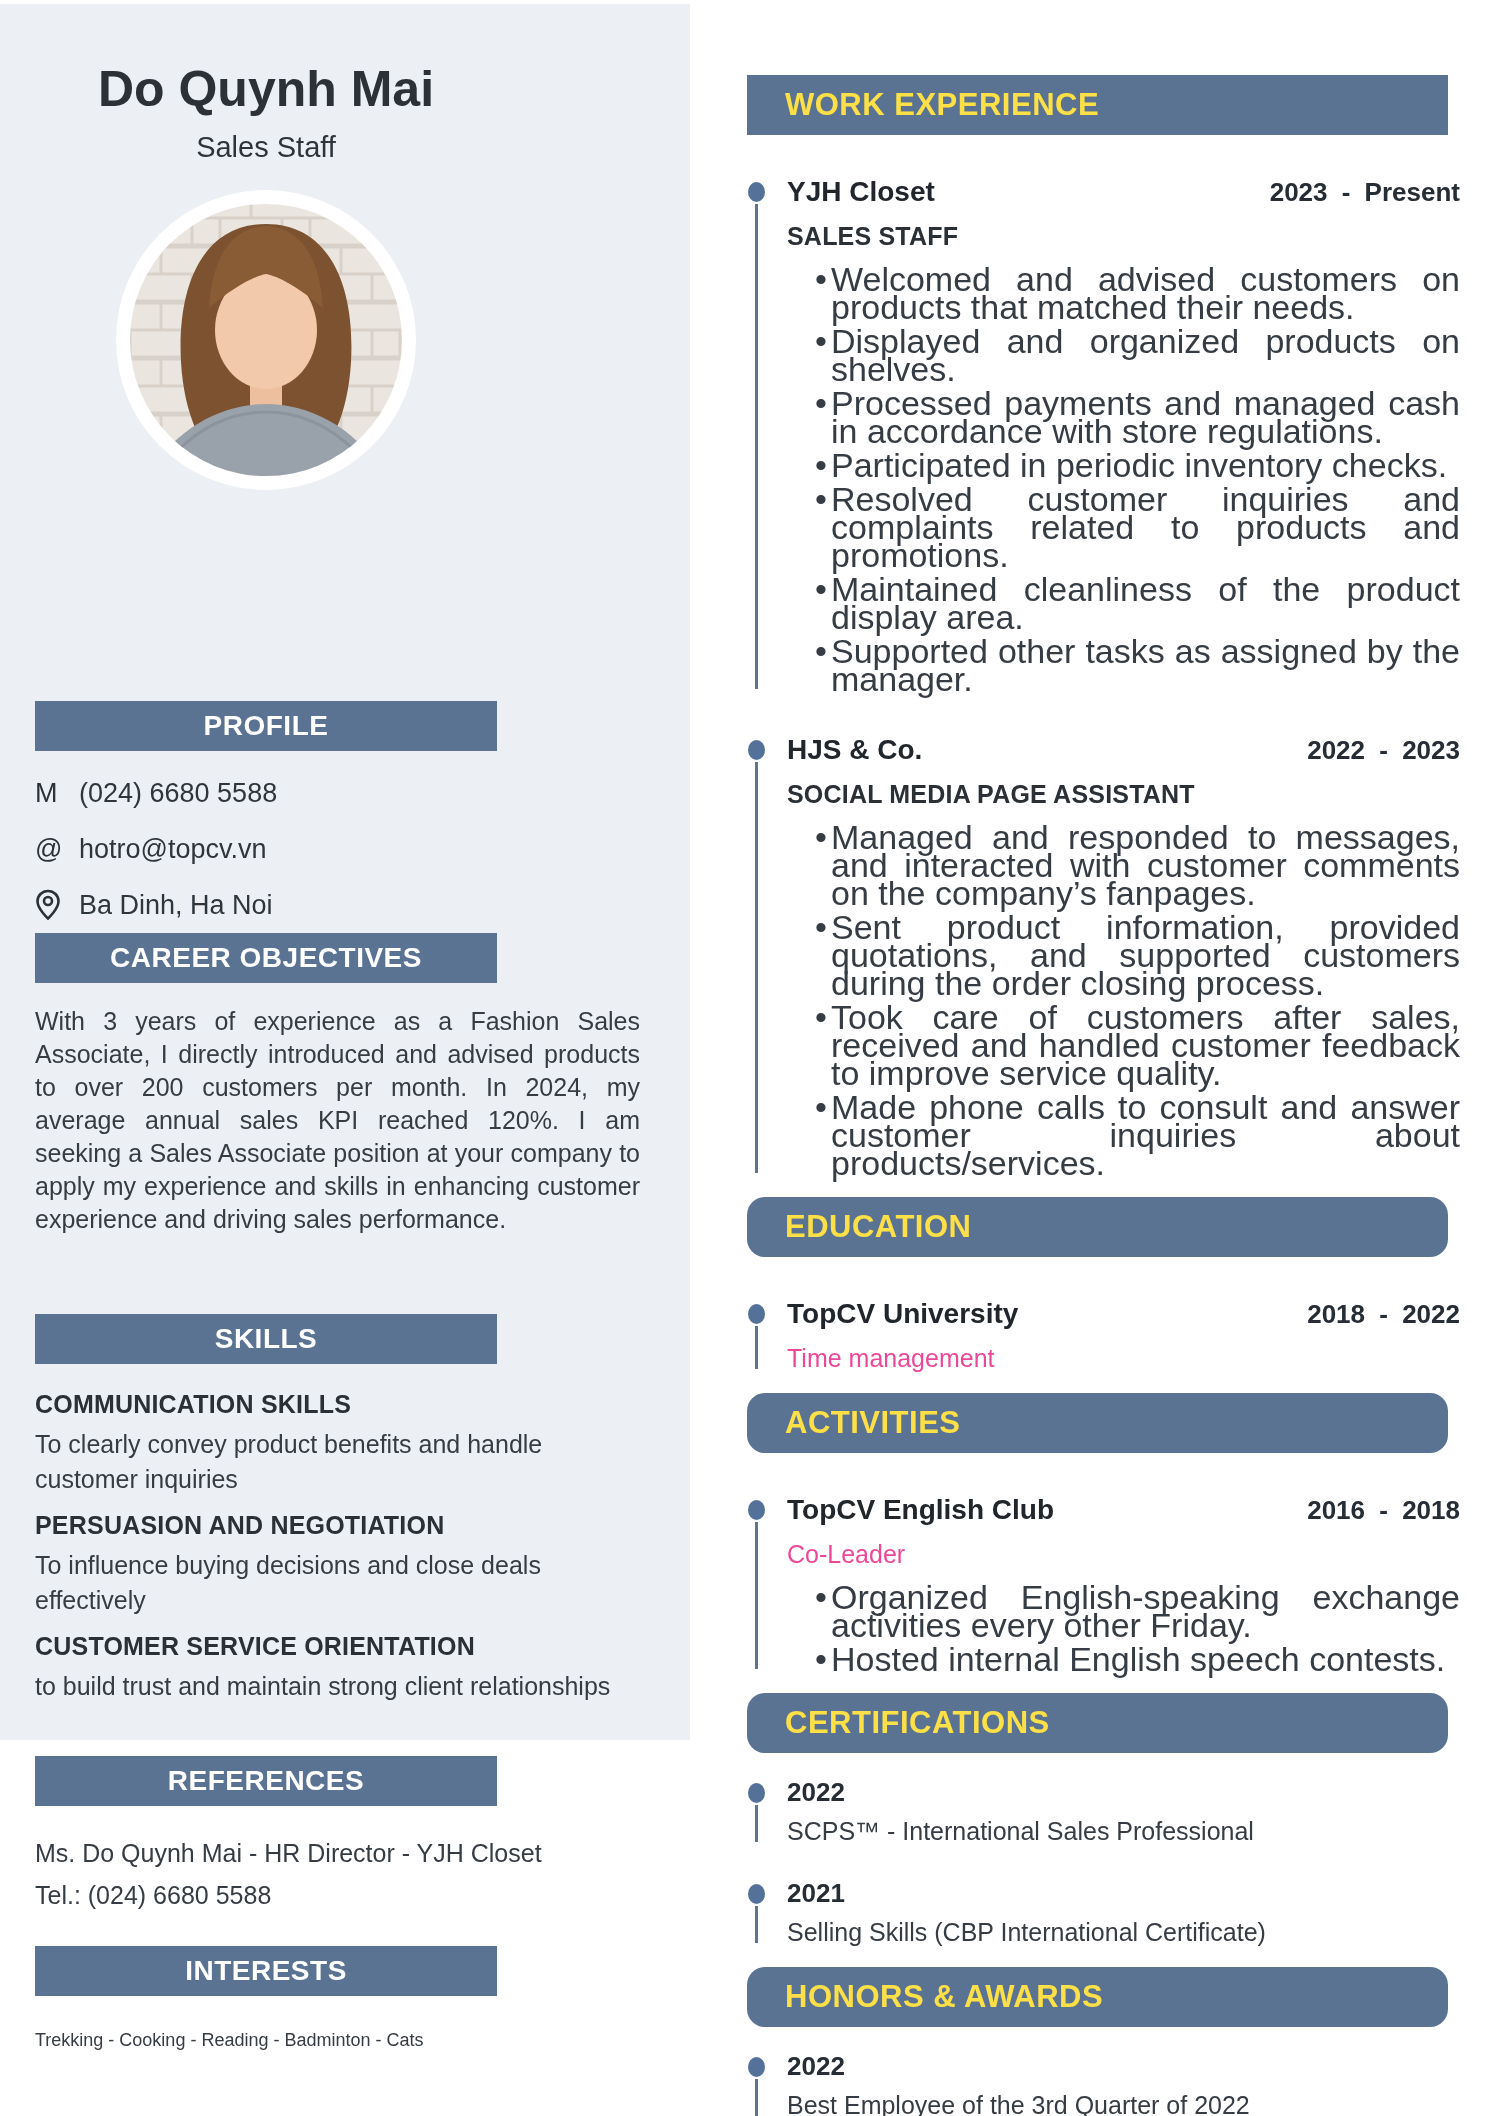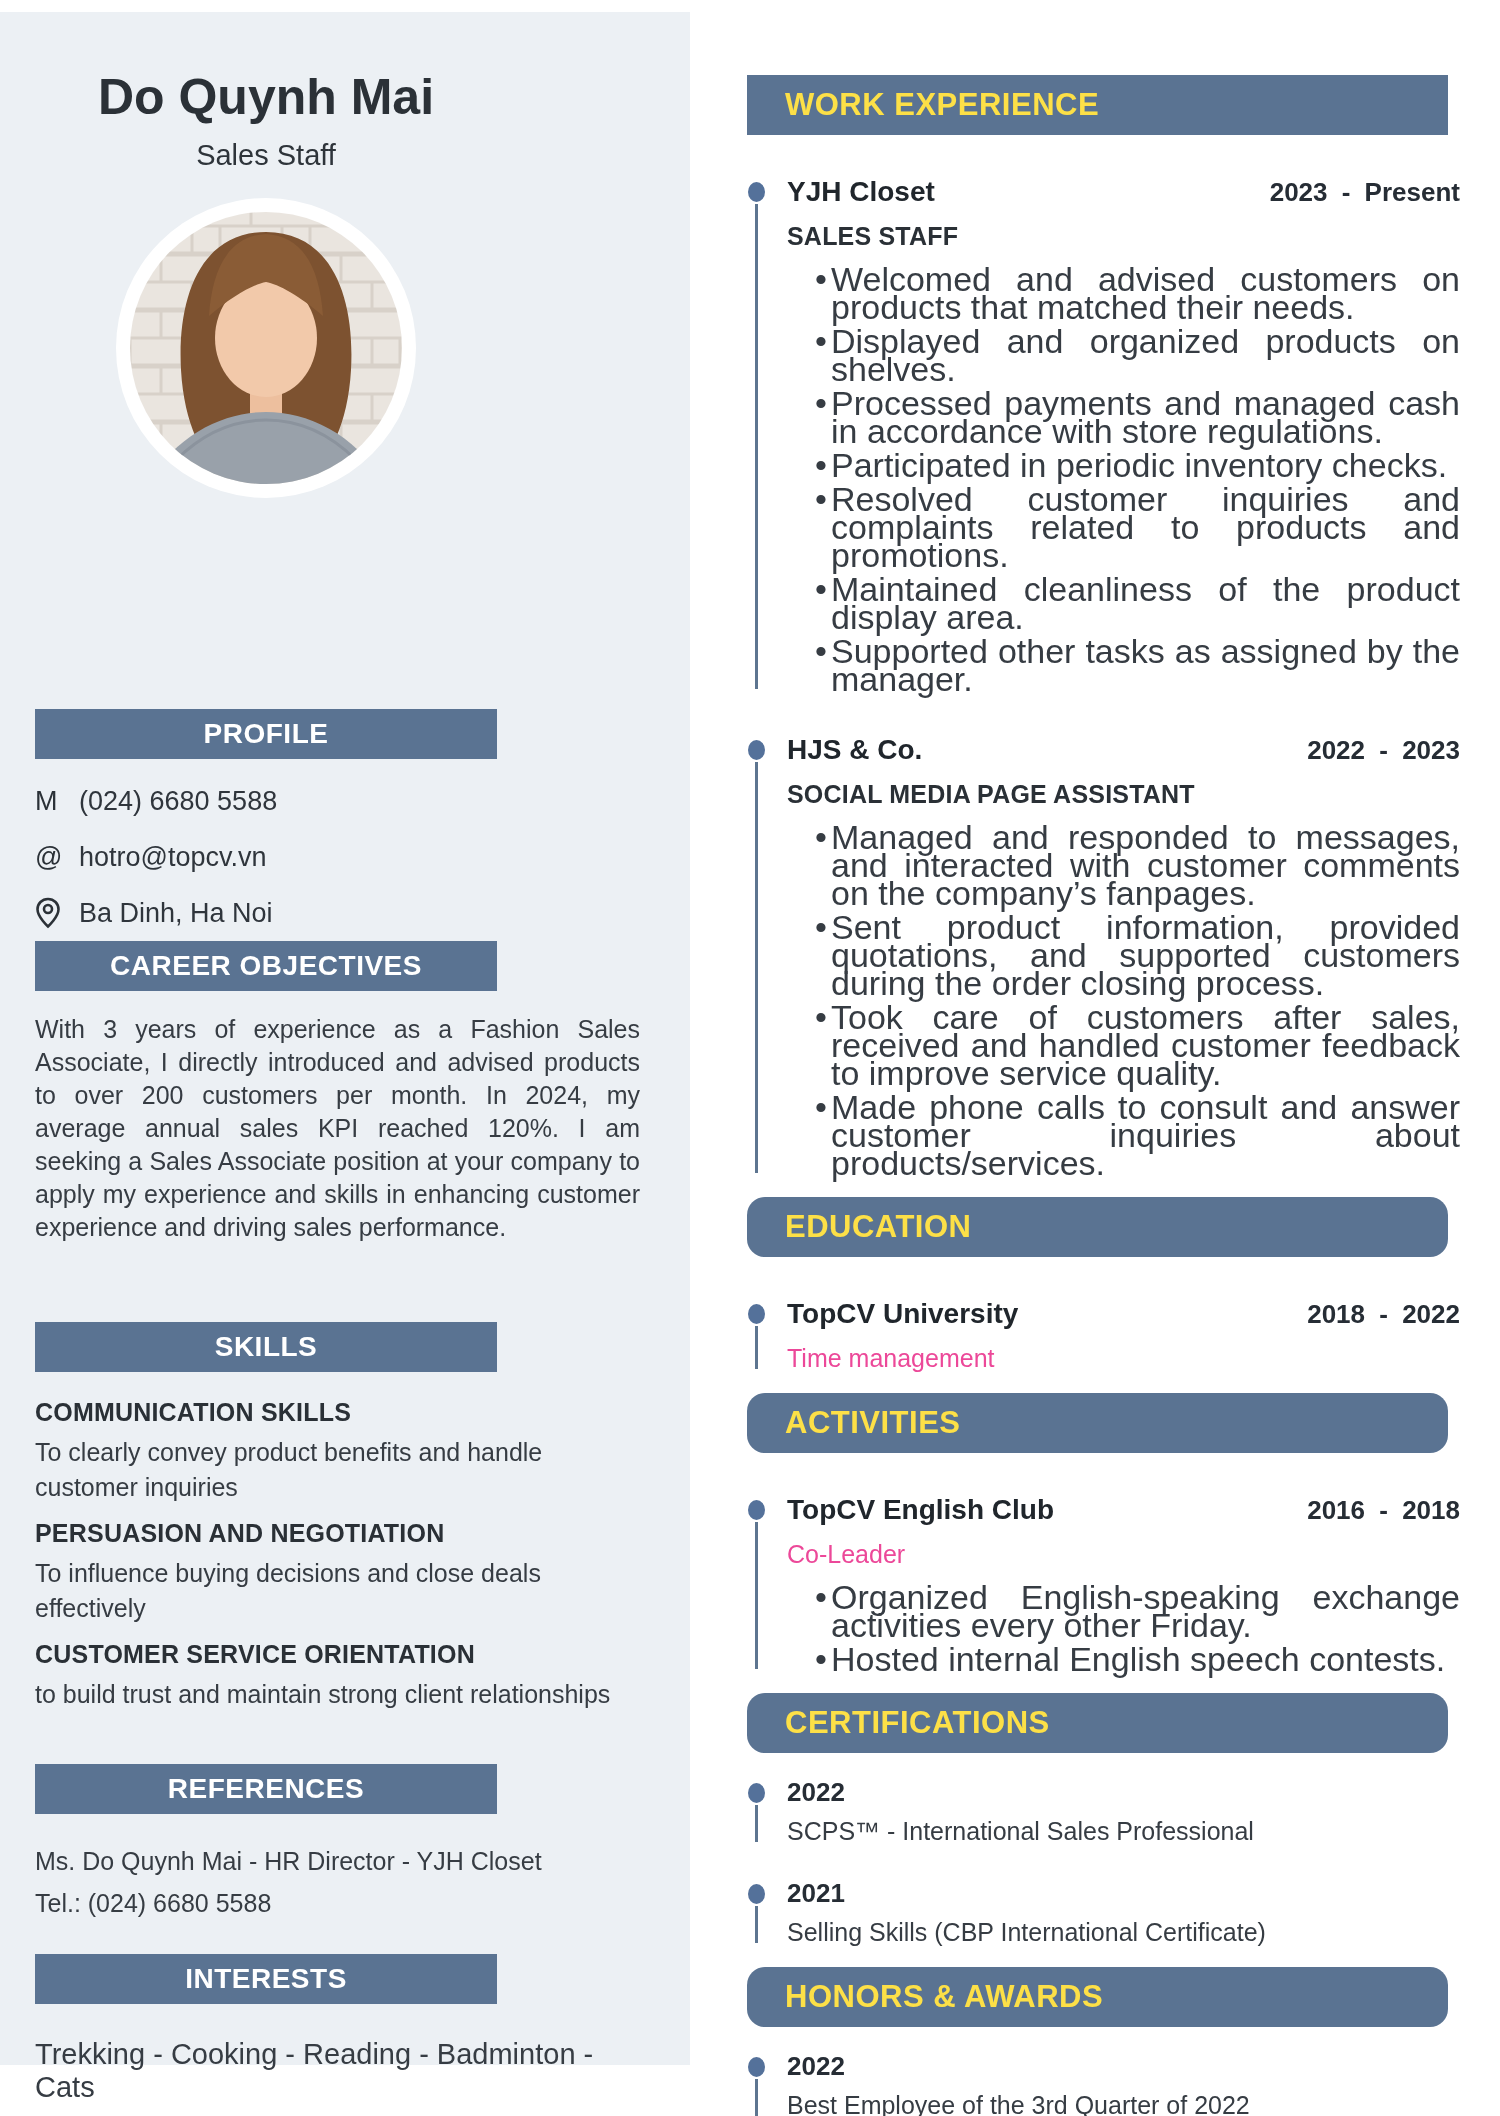--- a/index.html
+++ b/index.html
@@ -1,19 +1,19 @@
 <!DOCTYPE html>
 <html><head>
 <meta charset="utf-8">
 <style>
   html,body{margin:0;padding:0;background:#fff;}
   .page{position:relative;width:1500px;height:2116px;background:#ffffff;overflow:hidden;
         font-family:"Liberation Sans",sans-serif;color:#363c43;}
   
-  .leftcol{position:absolute;left:0;top:12px;width:690px;height:2053px;background:#ecf0f4;
+  .leftcol{position:absolute;left:0;top:4px;width:690px;height:1736px;background:#ecf0f4;
            box-sizing:border-box;padding:0 50px 0 35px;}
   .narrow{width:462px;}
   .name{margin:58px 0 0 0;text-align:center;font-size:50px;line-height:55px;font-weight:bold;
         color:#2b3137;letter-spacing:0;}
   .subtitle{margin-top:14px;text-align:center;font-size:29px;color:#2e343a;}
   .photo{width:300px;height:300px;margin:26px auto 0 auto;}
   .bar{height:50px;background:#5a7392;display:flex;align-items:center;justify-content:center;}
   .bar span{color:#ffffff;font-size:28px;font-weight:bold;letter-spacing:.5px;}
   .bar-profile{margin-top:211px;}
   .contact{margin-top:14px;}
@@ -21,21 +21,21 @@
   .cicon{width:44px;flex:0 0 44px;font-size:27px;color:#2b3137;display:flex;align-items:center;}
   .ctext{font-size:27px;color:#2f353c;}
   .objective{margin:22px 0 0 0;font-size:25px;line-height:33px;text-align:justify;color:#363c43;}
   .bar-skills{margin-top:78px;}
   .skills{margin-top:26px;}
   .skill-name{font-size:25px;font-weight:bold;color:#2a3036;margin-top:14px;letter-spacing:.2px;}
   .skill-desc{font-size:25px;line-height:35px;color:#363c43;margin-top:8px;}
   .bar-refs{margin-top:52px;}
   .refs{margin-top:26px;font-size:25px;line-height:42px;color:#363c43;}
   .bar-interests{margin-top:30px;}
-  .interests{margin-top:34px;font-size:29px;color:#363c43;}
+  .interests{margin-top:34px;font-size:18px;color:#363c43;}
   
   .rightcol{position:absolute;left:747px;top:0;width:713px;}
   .rbar{width:701px;height:60px;background:#5a7392;display:flex;align-items:center;
         box-sizing:border-box;padding-left:38px;}
   .rbar span{color:#fde047;font-size:31px;font-weight:bold;letter-spacing:.5px;}
   .rbar-first{margin-top:75px;}
   .sec{margin-top:20px;border-radius:18px;}
   .entry{position:relative;padding-left:40px;margin-top:24px;}
   .entry-gap{margin-top:32px;}
   .dot{position:absolute;left:1px;top:6px;width:17px;height:20px;border-radius:50%;

